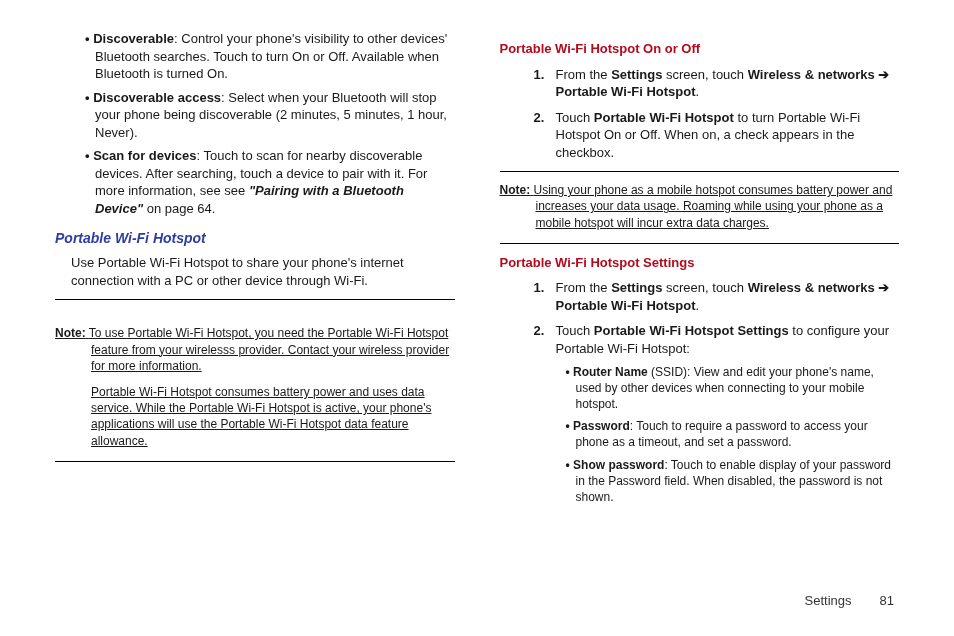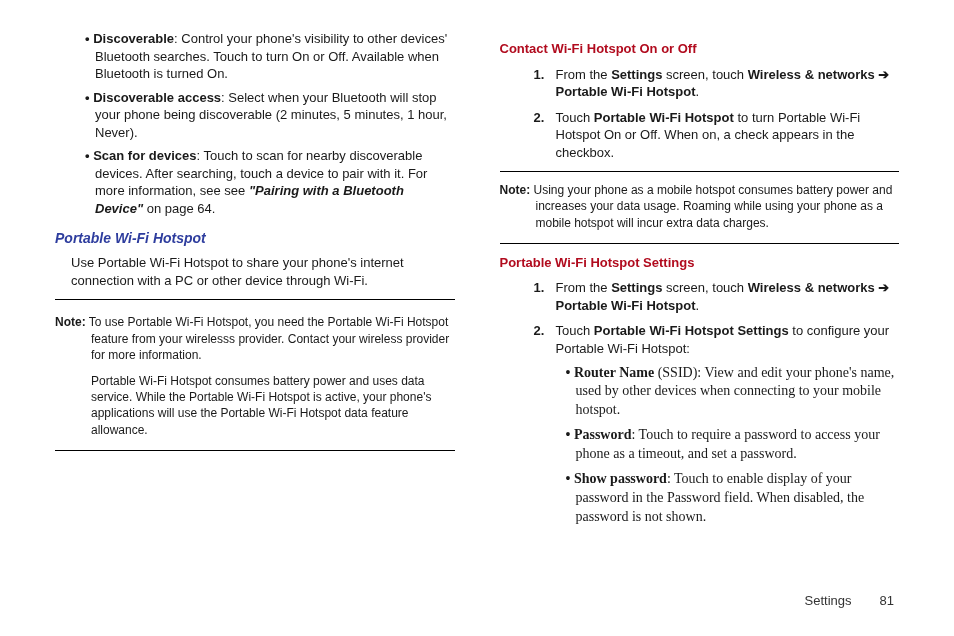--- a/index.html
+++ b/index.html
@@ -57,25 +57,26 @@
   .body-p {
     margin: 0 0 10px 16px;
   }
   .note {
     border-top: 1.5px solid #000;
     border-bottom: 1.5px solid #000;
     padding: 10px 0 12px 0;
     margin: 6px 0 10px 0;
     font-size: 12px;
     line-height: 1.35;
+    text-decoration: underline;
   }
   .note-label {
     font-weight: bold;
   }
-  .note .first { text-indent: -36px; padding-left: 36px; margin:4px 0 10px 0; }
+  .note .first { text-indent: -36px; padding-left: 36px; margin:15px 0 10px 0; }
   .note .second { padding-left: 36px; margin:0; }
   ol.steps {
     margin: 0 0 10px 0;
     padding-left: 56px;
     counter-reset: step;
     list-style: none;
   }
   ol.steps > li {
     counter-increment: step;
     margin-bottom: 8px;
@@ -113,35 +114,35 @@
     <div class="section-hd">Portable Wi-Fi Hotspot</div>
     <p class="body-p">Use Portable Wi-Fi Hotspot to share your phone's internet connection with a PC or other device through Wi-Fi.</p>
 
     <div class="note">
       <p class="first"><span class="note-label">Note:</span> <span>To use Portable Wi-Fi Hotspot, you need the Portable Wi-Fi Hotspot feature from your wirelesss provider. Contact your wireless provider for more information.</span></p>
       <p class="second">Portable Wi-Fi Hotspot consumes battery power and uses data service. While the Portable Wi-Fi Hotspot is active, your phone's applications will use the Portable Wi-Fi Hotspot data feature allowance.</p>
     </div>
   </div>
 
   <div class="col">
-    <div class="red-hd">Contact Wi-Fi Hotspot On or Off</div>
+    <div class="red-hd">Portable Wi-Fi Hotspot On or Off</div>
     <ol class="steps">
       <li><span>From the </span><b>Settings</b><span> screen, touch </span><b>Wireless &amp; networks</b><span class="arrow">  ➔ </span><b>Portable Wi-Fi Hotspot</b><span>.</span></li>
       <li><span>Touch </span><b>Portable Wi-Fi Hotspot</b><span> to turn Portable Wi-Fi Hotspot On or Off. When on, a check appears in the checkbox.</span></li>
     </ol>
 
     <div class="note">
       <p class="first" style="margin:0;"><span class="note-label">Note:</span> <span>Using your phone as a mobile hotspot consumes battery power and increases your data usage. Roaming while using your phone as a mobile hotspot will incur extra data charges.</span></p>
     </div>
 
     <div class="red-hd">Portable Wi-Fi Hotspot Settings</div>
     <ol class="steps">
       <li><span>From the </span><b>Settings</b><span> screen, touch </span><b>Wireless &amp; networks</b><span class="arrow">  ➔ </span><b>Portable Wi-Fi Hotspot</b><span>.</span></li>
       <li><span>Touch </span><b>Portable Wi-Fi Hotspot Settings</b><span> to configure your Portable Wi-Fi Hotspot:</span>
-        <ul class="bullet-list" style="padding-left:20px; margin-top:6px; font-size:14px;font-family:Liberation Serif, serif;">
+        <ul class="bullet-list" style="padding-left:20px; margin-top:6px; font-size:12px;">
           <li><b>Router Name</b><span> (SSID)</span><span>: View and edit your phone's name, used by other devices when connecting to your mobile hotspot.</span></li>
           <li><b>Password</b><span>: Touch to require a password to access your phone as a timeout, and set a password.</span></li>
           <li><b>Show password</b><span>: Touch to enable display of your password in the Password field. When disabled, the password is not shown.</span></li>
         </ul>
       </li>
     </ol>
   </div>
 </div>
 
 <div class="footer">

